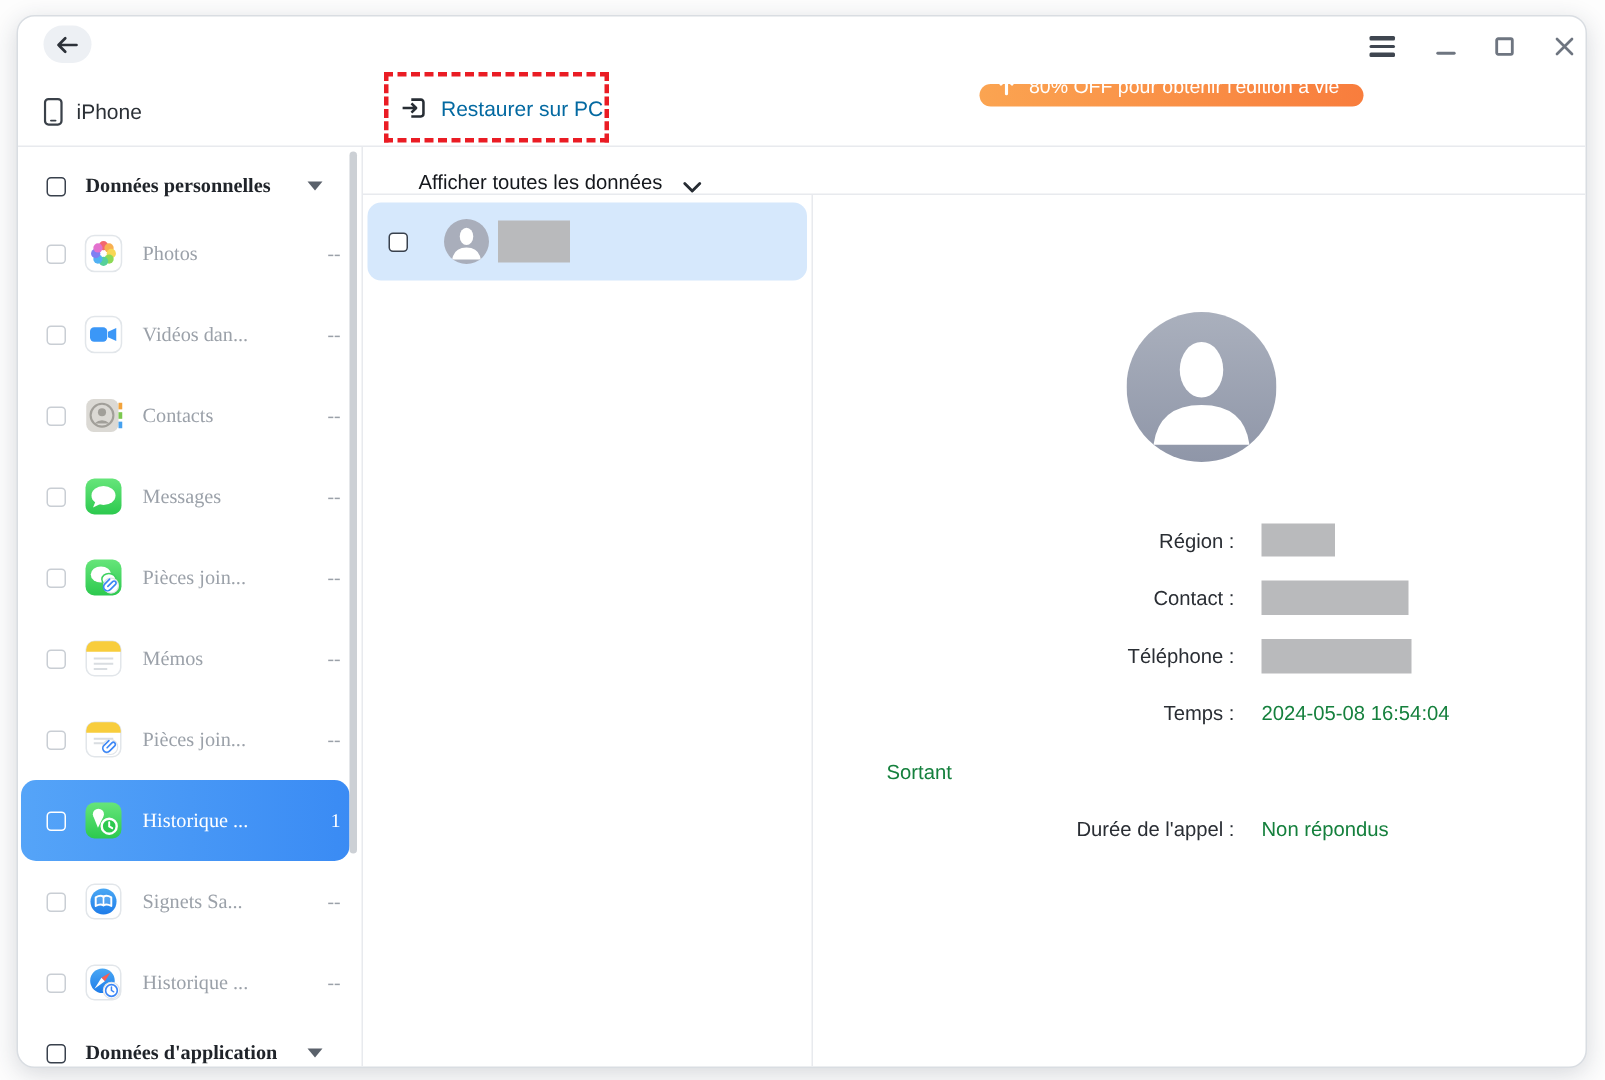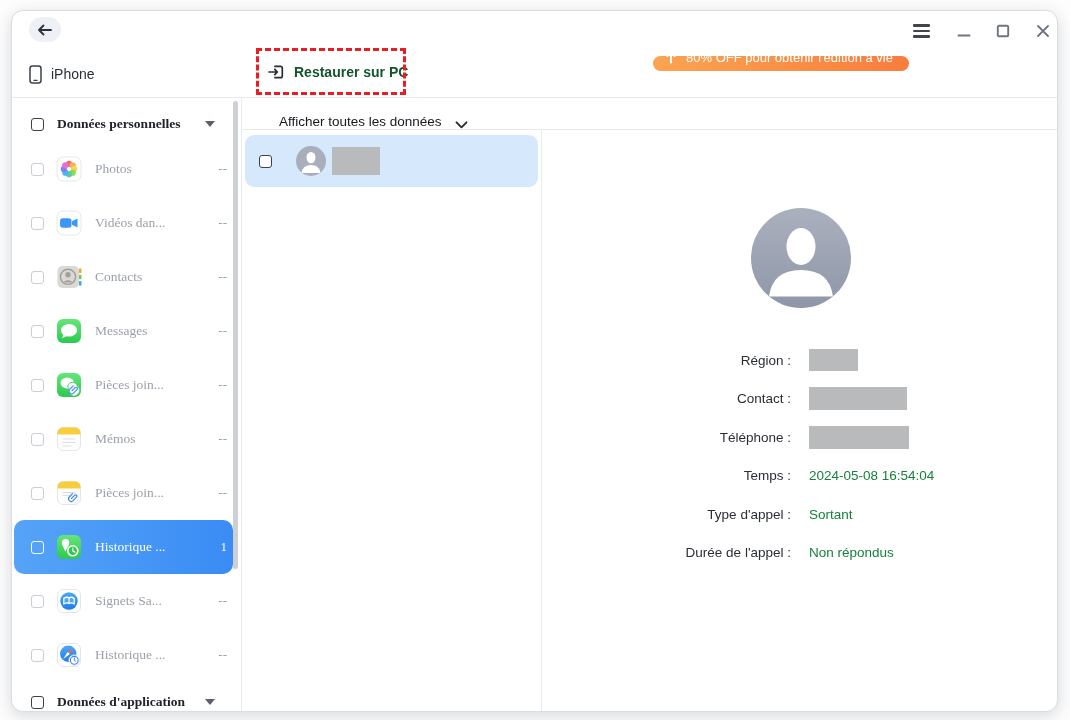--- a/index.html
+++ b/index.html
@@ -15,21 +15,21 @@
   .promo-badge { position:absolute; left:641px; top:5px; height:15px; border-radius:14px;
     background:linear-gradient(90deg,#fba451,#f87d3d); display:flex; align-items:center; gap:9px;
     padding:0 16px 13px 12px; color:#fff; font-size:13px; cursor:pointer;margin-top:40px; }
   .winctl { position:absolute; top:7px; width:26px; height:26px; display:flex; align-items:center; justify-content:center; cursor:pointer; }
   .ctl-menu { left:896px; } .ctl-min { left:939px; } .ctl-max { left:978px; } .ctl-close { left:1018px; }
 
   .device-row { position:absolute; left:17px; top:51px; height:24px; display:flex; align-items:center; gap:9px; }
   .device-label { font-size:14px; color:#2b3036; }
 
   .restore-btn { position:absolute; left:254px; top:48px; height:26px; display:flex; align-items:center; gap:8px; cursor:pointer; }
-  .restore-label { font-size:14px; color:#14532d;font-weight:bold; }
+  .restore-label { font-size:14px; color:#0369a1; }
   .annot-rect { position:absolute; left:244px; top:37px; width:150px; height:47px;
     border:3px dashed #ea1c24; pointer-events:none; }
 
   .sep-h1 { position:absolute; left:0; top:86px; width:100%; height:1px; background:#e8eaee; }
 
   
   .sidebar { position:absolute; left:0; top:87px; width:229px; bottom:0; padding-top:8px;font-family:Liberation Serif, serif; }
   .sep-v1 { position:absolute; left:229px; top:87px; bottom:0; width:1px; background:#e8eaee; }
   .side-scrollthumb { position:absolute; left:221px; top:90px; width:5px; height:468px;
     background:#ccd0d5; border-radius:3px; cursor:pointer; }
@@ -61,21 +61,21 @@
 
   
   .list-item { position:absolute; left:233px; top:124px; width:293px; height:52px;
     background:#d6e8fc; border-radius:9px; display:flex; align-items:center; padding:0 12px 0 14px; cursor:pointer; }
   .list-item .avatar-sm { width:30px; height:30px; margin-left:24px; }
   .redact { background:#b9babc; }
   .redact.name { width:48px; height:28px; margin-left:6px; }
 
   
   .detail-avatar { position:absolute; left:739px; top:197px; width:100px; height:100px; }
-  .fields { position:absolute; left:529px; top:338px; width:460px; }
+  .fields { position:absolute; left:529px; top:338px; width:460px;padding-left:32px; }
   .field-row { display:flex; align-items:center; height:22px; margin-bottom:16.5px; }
   .field-label { width:250px; text-align:right; font-size:13.5px; color:#2a2e34; }
   .field-value { margin-left:18px; font-size:13.5px; color:#15803d; }
   .redact.v-sm { width:49px; height:22px; margin-left:18px; }
   .redact.v-lg { width:98px; height:23px; margin-left:18px; }
   .redact.v-xl { width:100px; height:23px; margin-left:18px; }
 
   .hambars { display:flex; flex-direction:column; gap:3px; }
   .hambars div { width:17px; height:2.4px; background:#3f4650; border-radius:1px; }
 </style>
@@ -353,21 +353,20 @@
     </div>
     <div class="field-row">
       <span class="field-label">Téléphone :</span>
       <div class="redact v-xl"></div>
     </div>
     <div class="field-row">
       <span class="field-label">Temps :</span>
       <span class="field-value">2024-05-08 16:54:04</span>
     </div>
     <div class="field-row">
-      <span class="field-label">Type d'appel :</span>
       <span class="field-value">Sortant</span>
     </div>
     <div class="field-row">
       <span class="field-label">Durée de l'appel :</span>
       <span class="field-value">Non répondus</span>
     </div>
   </div>
 
 </div>
 

